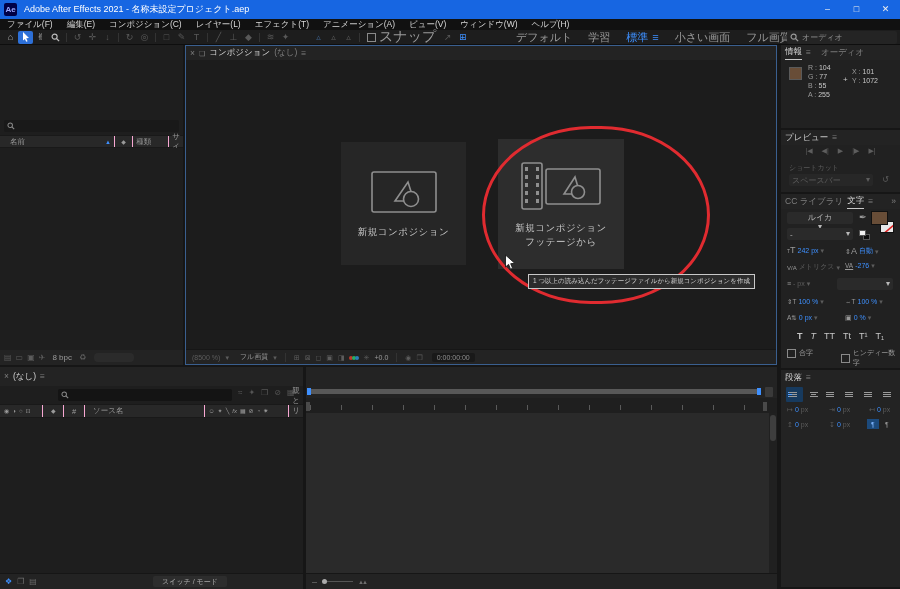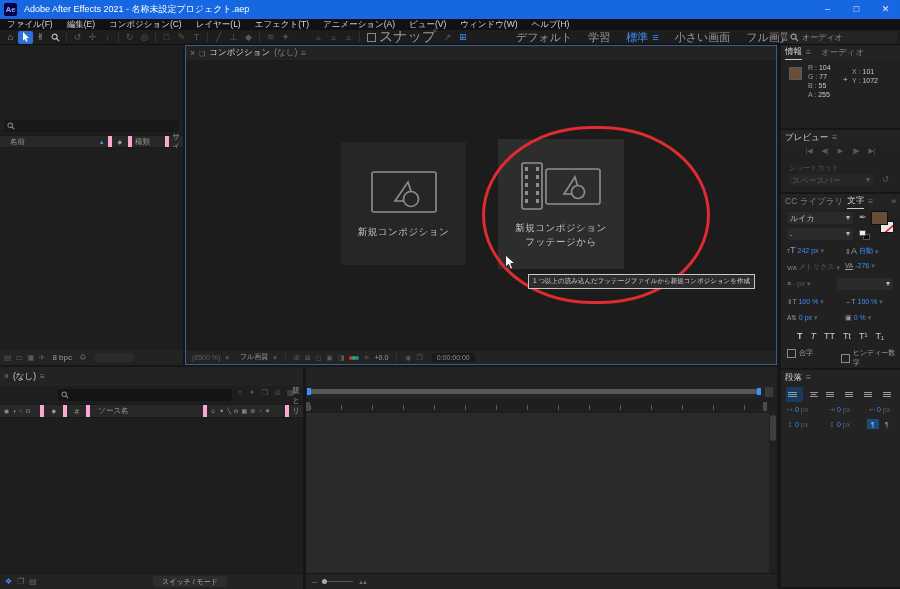--- a/index.html
+++ b/index.html
@@ -57,21 +57,21 @@
   .ws-tab{font-size:11px;color:#9b9b9b;}
   .ws-tab.active{color:var(--accent-blue,#3e90ff);}
   
   .panel{background:#1e1e1e;}
   .tabbar{height:15px;background:#232323;display:flex;align-items:center;font-size:8.5px;color:#7f7f7f;padding:0 4px;gap:4px;}
   .tab-active{color:#d4d4d4;}
   .underline{border-bottom:1px solid #c9c9c9;padding-bottom:1px;}
   .field{background:#191919;border-radius:2px;display:flex;align-items:center;padding:0 3px;gap:3px;}
   .hdr{background:#282828;border-top:1px solid #191919;border-bottom:1px solid #191919;
        display:flex;align-items:center;font-size:7.5px;color:#9a9a9a;}
-  .hcell{display:flex;align-items:center;gap:2px;padding:0 3px;height:100%;border-right:4px solid #f9a8d4;}
+  .hcell{display:flex;align-items:center;gap:2px;padding:0 3px;height:100%;border-right:1px solid #f9a8d4;}
   .blue{color:var(--accent-blue,#3e90ff);}
   .dim{color:#5c5c5c;} .mid{color:#9a9a9a;} .lit{color:#c8c8c8;}
   .dd{background:#2a2a2a;border-radius:2px;display:flex;align-items:center;justify-content:space-between;
       padding:0 3px;font-size:8px;color:#b9b9b9;height:12px;}
   .chk{width:7px;height:7px;border:1px solid #8a8a8a;display:inline-block;}
   .cbtn{display:flex;flex-direction:column;align-items:center;justify-content:center;}
   .cbtn .lbl{font-size:9.5px;color:#c6c6c6;letter-spacing:0.5px;line-height:1.45;text-align:center;margin-top:9px;}
   .tooltip{background:#2c2c2c;border:1px solid #c8c8c8;color:#d2d2d2;font-size:6.5px;
            padding:2px 4px;white-space:nowrap;}
   .al{width:13px;height:11px;display:flex;flex-direction:column;justify-content:center;gap:1px;
@@ -372,21 +372,21 @@
 
   <div class="r panel" data-name="character-panel" style="left:781px;top:194px;width:119px;height:174px;background:#212121;">
     <div class="tabbar" data-name="character-panel-tabbar">
       <span data-name="tab-cc-libraries">CC ライブラリ</span>
       <span class="tab-active underline" style="" data-name="tab-character">文字</span>
       <i class="ico i-menu" data-name="character-panel-menu-icon"></i>
       <div style="flex:1"></div>
       <i class="ico i-ovf" data-name="character-panel-overflow-icon"></i>
     </div>
 
-    <div class="r dd" style="left:6px;top:18px;width:66px;" data-name="font-family-select">
+    <div class="r dd" style="left:6px;top:18px;width:66px;flex-direction:column;" data-name="font-family-select">
       <span data-name="font-family-value">ルイカ</span>
       <i class="ico i-chev" data-name="chevron-down-icon"></i>
     </div>
     <i class="ico c-drop r mid" style="left:78px;top:19px;font-size:9px" data-name="eyedropper-icon"></i>
     <div class="r" style="left:90px;top:17px;width:17px;height:14px;background:var(--info-swatch,#684d37);border:1px solid #111;z-index:2" data-name="fill-color-swatch"></div>
     <div class="r" style="left:99px;top:27px;width:14px;height:12px;background:#e8e8e8;border:1px solid #111;z-index:1;overflow:hidden" data-name="stroke-color-swatch">
       <svg width="14" height="12" data-name="no-color-icon">
           <line x1="0" y1="12" x2="14" y2="0" stroke="#d22" stroke-width="1.6"></line>
         </svg>
     </div>

